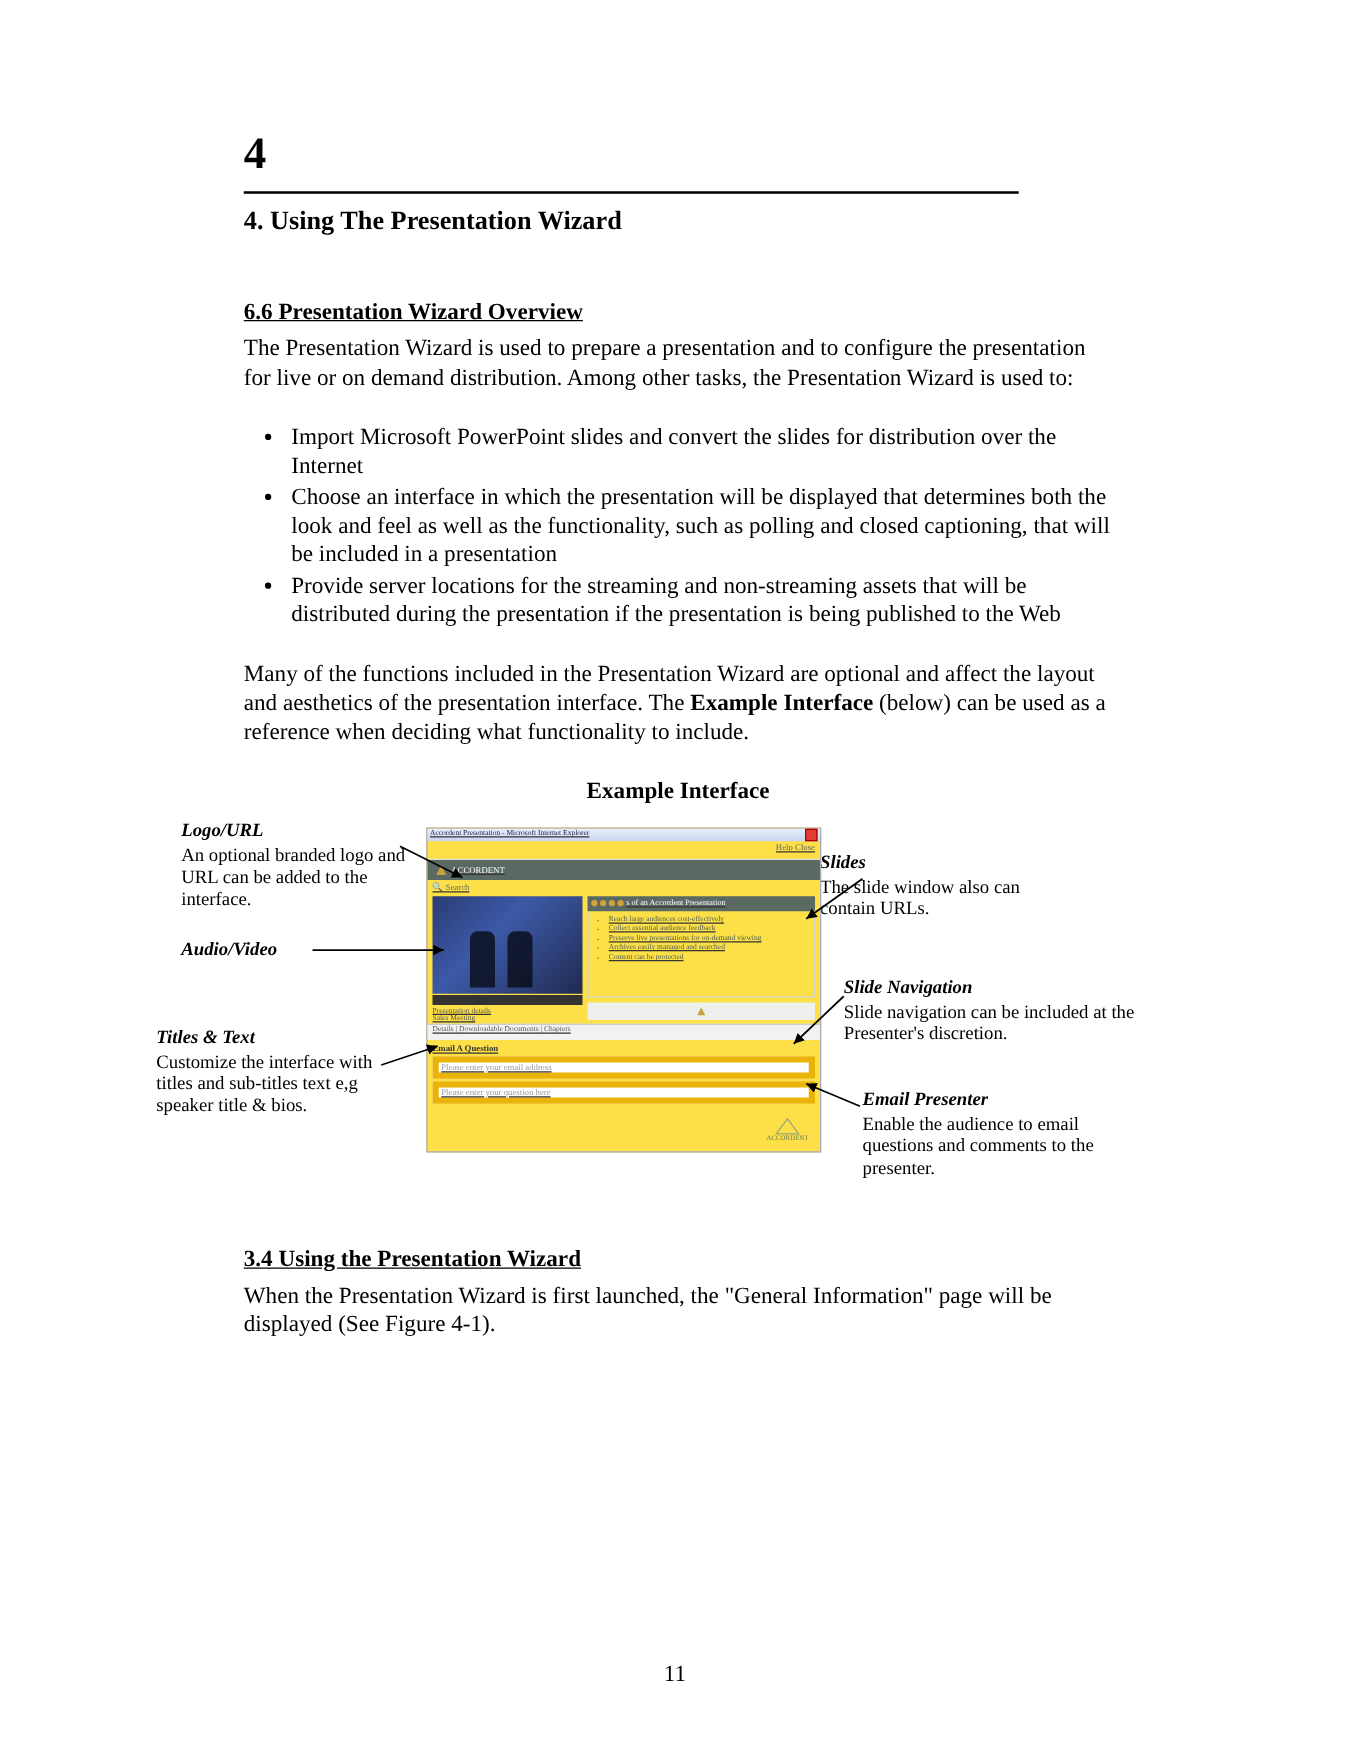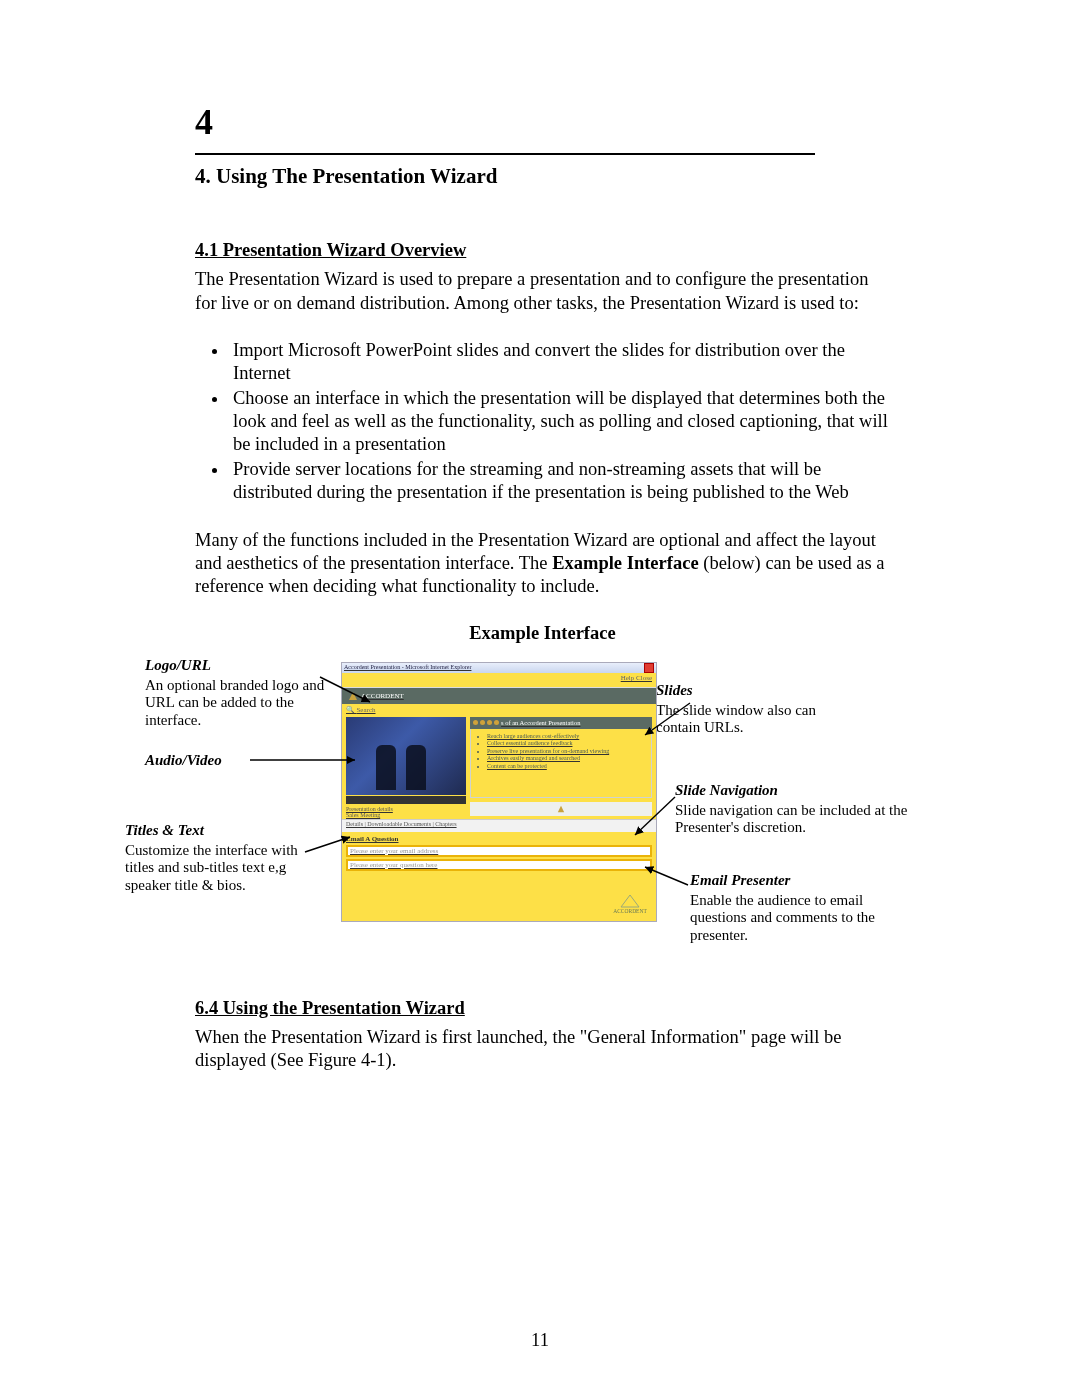--- a/index.html
+++ b/index.html
@@ -144,21 +144,21 @@
     height:60px;
   }
   .mock .slidelist ul{margin:0;padding-left:10px;}
   .mock .slidefoot{height:14px;background:#eef0ee;margin-top:4px;
     display:flex;align-items:center;justify-content:center;font-size:6px;}
   .mock .tabs{height:10px;background:#f2f2f2;border-top:1px solid #ccc;
     padding:1px 4px;font-size:6px;color:#555;}
   .mock .qa{padding:3px 4px;}
   .mock .qa .lab{font-weight:bold;margin-bottom:1px;}
   .mock .qa .inp{
-    border:2px solid #eab308;height:8px;background:#fff;margin-bottom:2px;
+    border:5px solid #eab308;height:8px;background:#fff;margin-bottom:2px;
     padding:0 2px;color:#999;
   }
   .mock .corner{
     position:absolute;right:4px;bottom:4px;width:44px;height:26px;
     display:flex;flex-direction:column;align-items:center;justify-content:center;
     color:#6a7a55;font-size:5.5px;
   }
   .mock .corner svg{display:block}
 
   
@@ -176,21 +176,21 @@
 </style>
 </head>
 <body>
 
 <div class="page">
 
   <div class="chapnum">4</div>
   <hr class="hr">
   <div class="sec-title">4.  Using The Presentation Wizard</div>
 
-  <div class="subsec-title">4.1  Presentation Wizard Overview</div>
+  <div class="subsec-title">6.6  Presentation Wizard Overview</div>
   <p class="para">The Presentation Wizard is used to prepare a presentation and to configure the presentation for live or on demand distribution.  Among other tasks, the Presentation Wizard is used to:</p>
 
   <ul class="bullets">
     <li>Import Microsoft PowerPoint slides and convert the slides for distribution over the Internet</li>
     <li>Choose an interface in which the presentation will be displayed that determines both the look and feel as well as the functionality, such as polling and closed captioning, that will be included in a presentation</li>
     <li>Provide server locations for the streaming and non-streaming assets that will be distributed during the presentation if the presentation is being published to the Web</li>
   </ul>
 
   <p class="para">
     <span>Many of the functions included in the Presentation Wizard are optional and affect the layout and aesthetics of the presentation interface.  The </span><b>Example Interface</b><span> (below) can be used as a reference when deciding what functionality to include.</span>
@@ -295,17 +295,17 @@
       <line x1="200" y1="20" x2="250" y2="45" stroke="#000" stroke-width="1.4" marker-end="url(#ah)"></line>
       <line x1="130" y1="103" x2="235" y2="103" stroke="#000" stroke-width="1.4" marker-end="url(#ah)"></line>
       <line x1="185" y1="195" x2="230" y2="180" stroke="#000" stroke-width="1.4" marker-end="url(#ah)"></line>
 
       <line x1="570" y1="46" x2="525" y2="78" stroke="#000" stroke-width="1.4" marker-end="url(#ah)"></line>
       <line x1="555" y1="140" x2="515" y2="178" stroke="#000" stroke-width="1.4" marker-end="url(#ah)"></line>
       <line x1="568" y1="228" x2="525" y2="210" stroke="#000" stroke-width="1.4" marker-end="url(#ah)"></line>
     </svg>
   </div>
 
-  <div class="subsec-title">6.4  Using the Presentation Wizard</div>
+  <div class="subsec-title">3.4  Using the Presentation Wizard</div>
   <p class="para">When the Presentation Wizard is first launched, the "General Information" page will be displayed (See Figure 4-1).</p>
 
   <div class="pagenum">11</div>
 </div>
 
 </body></html>

